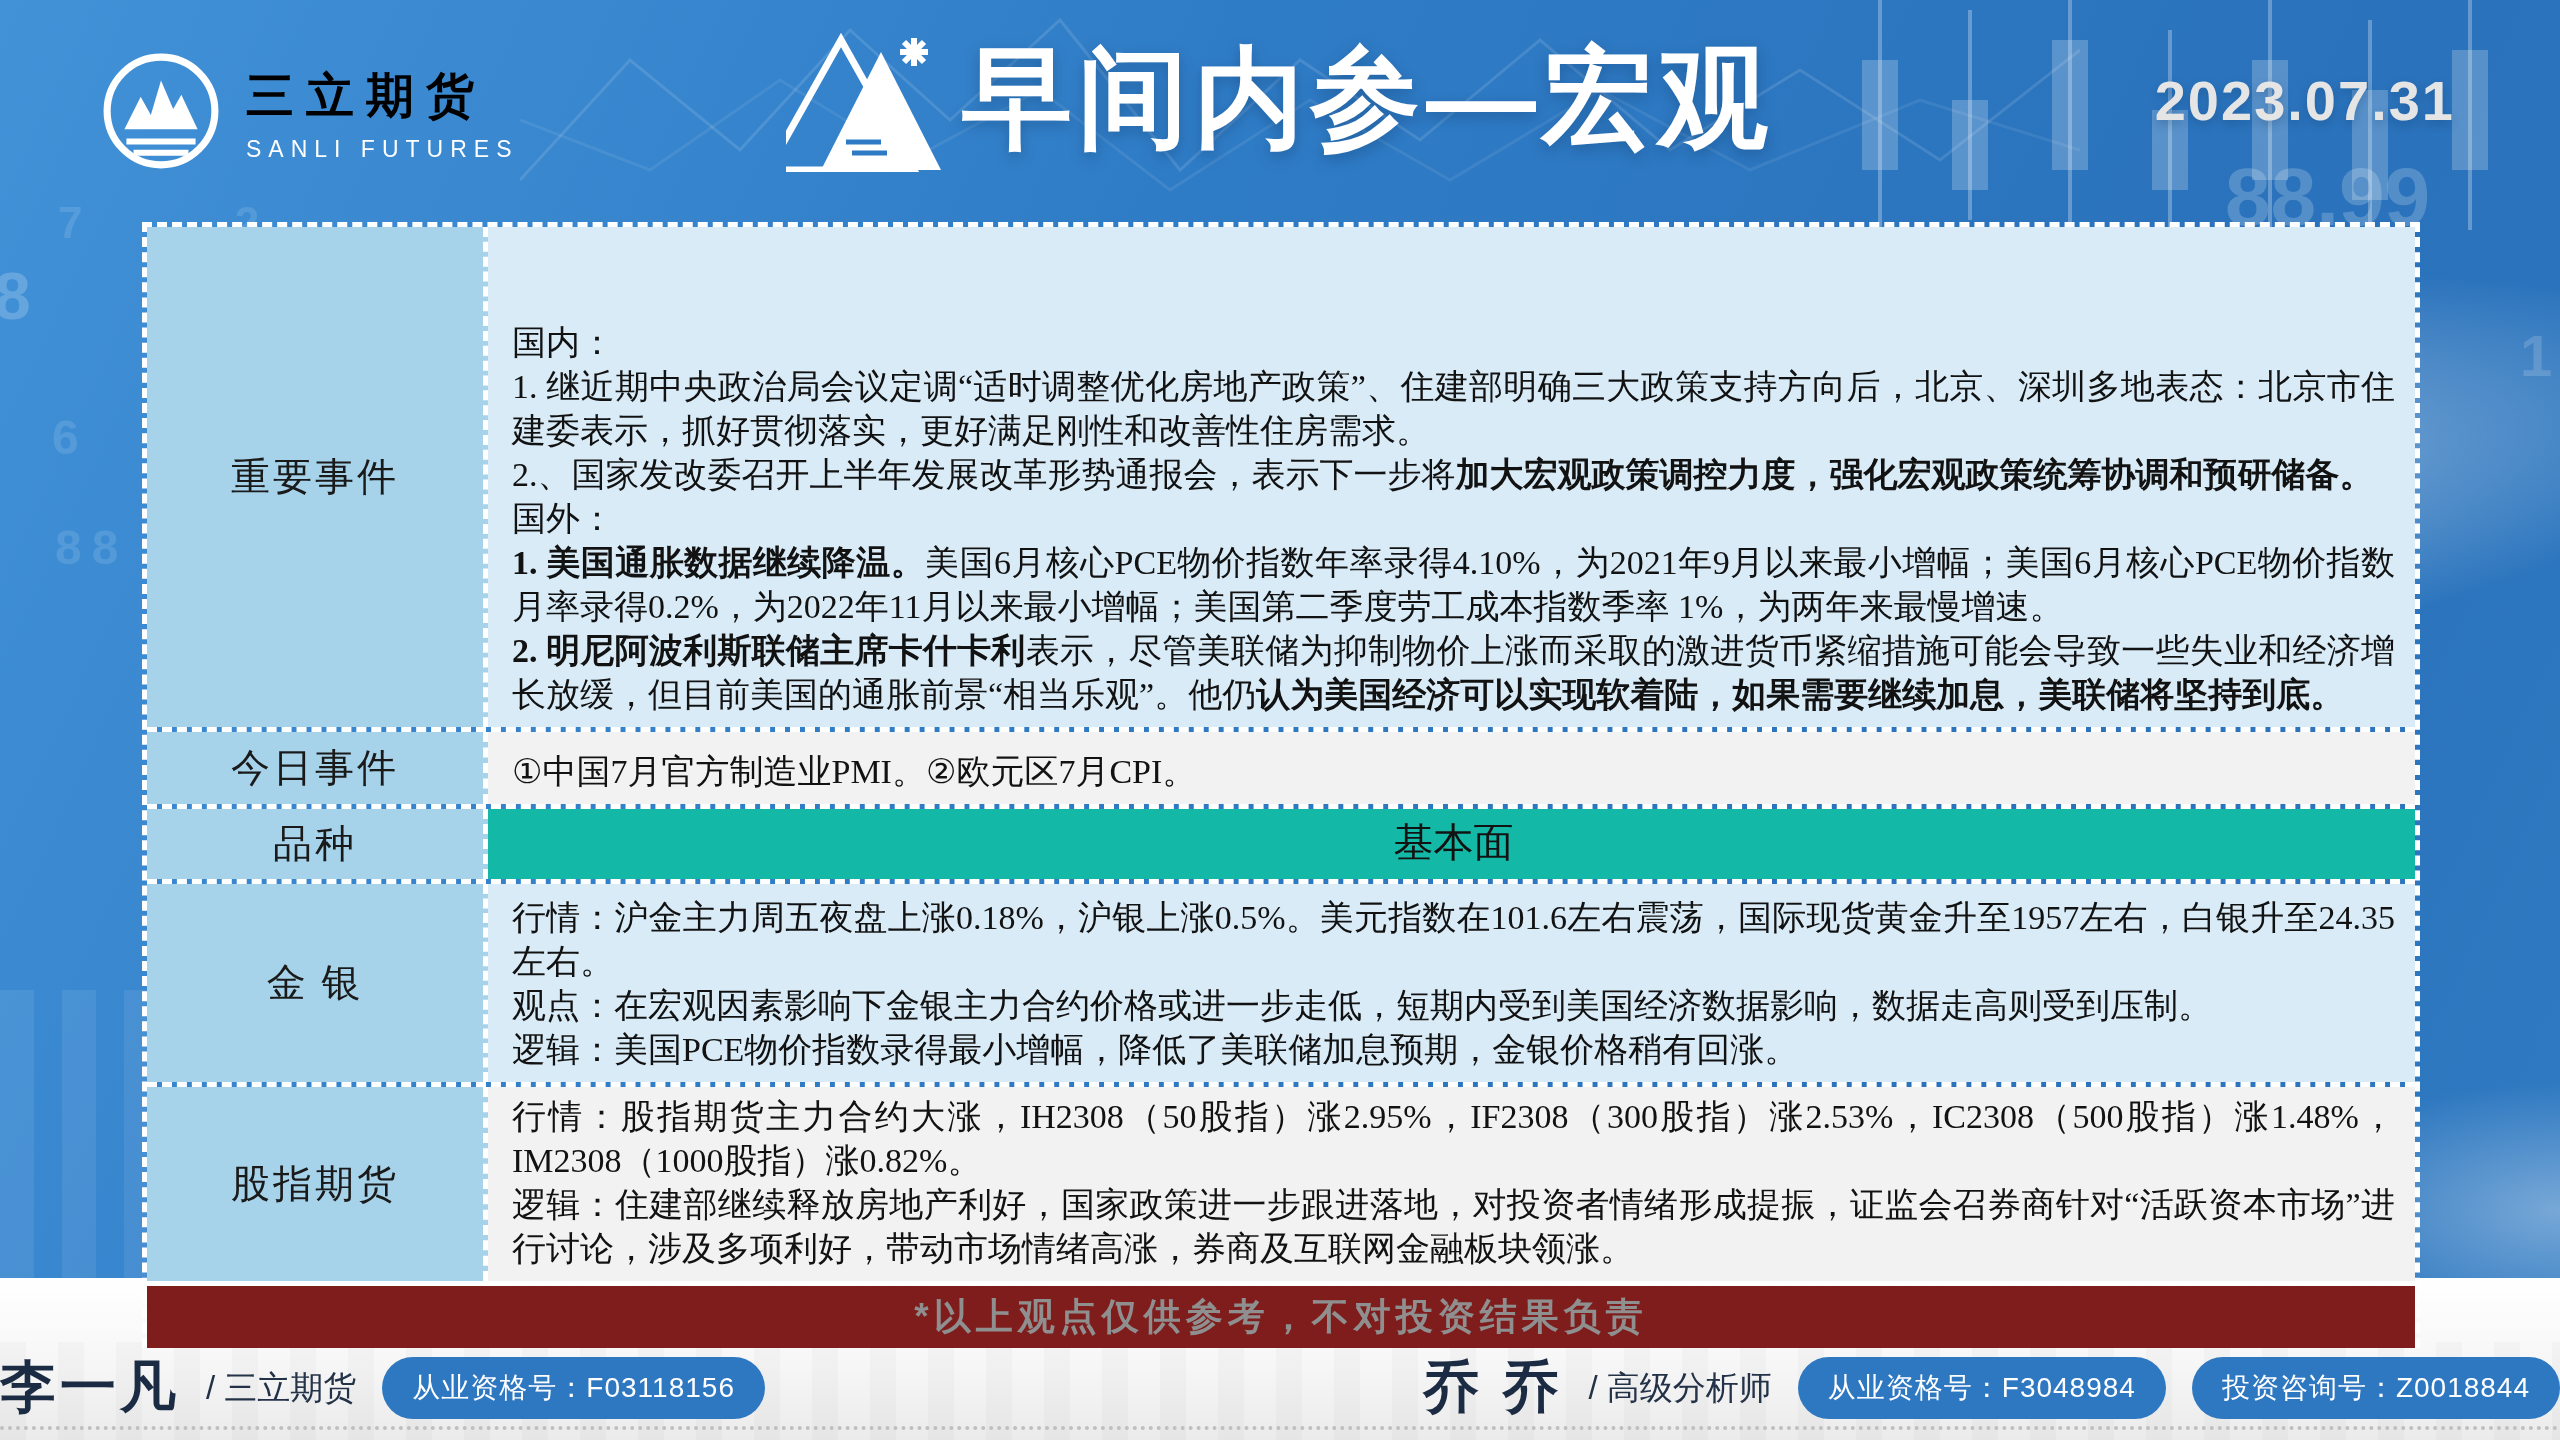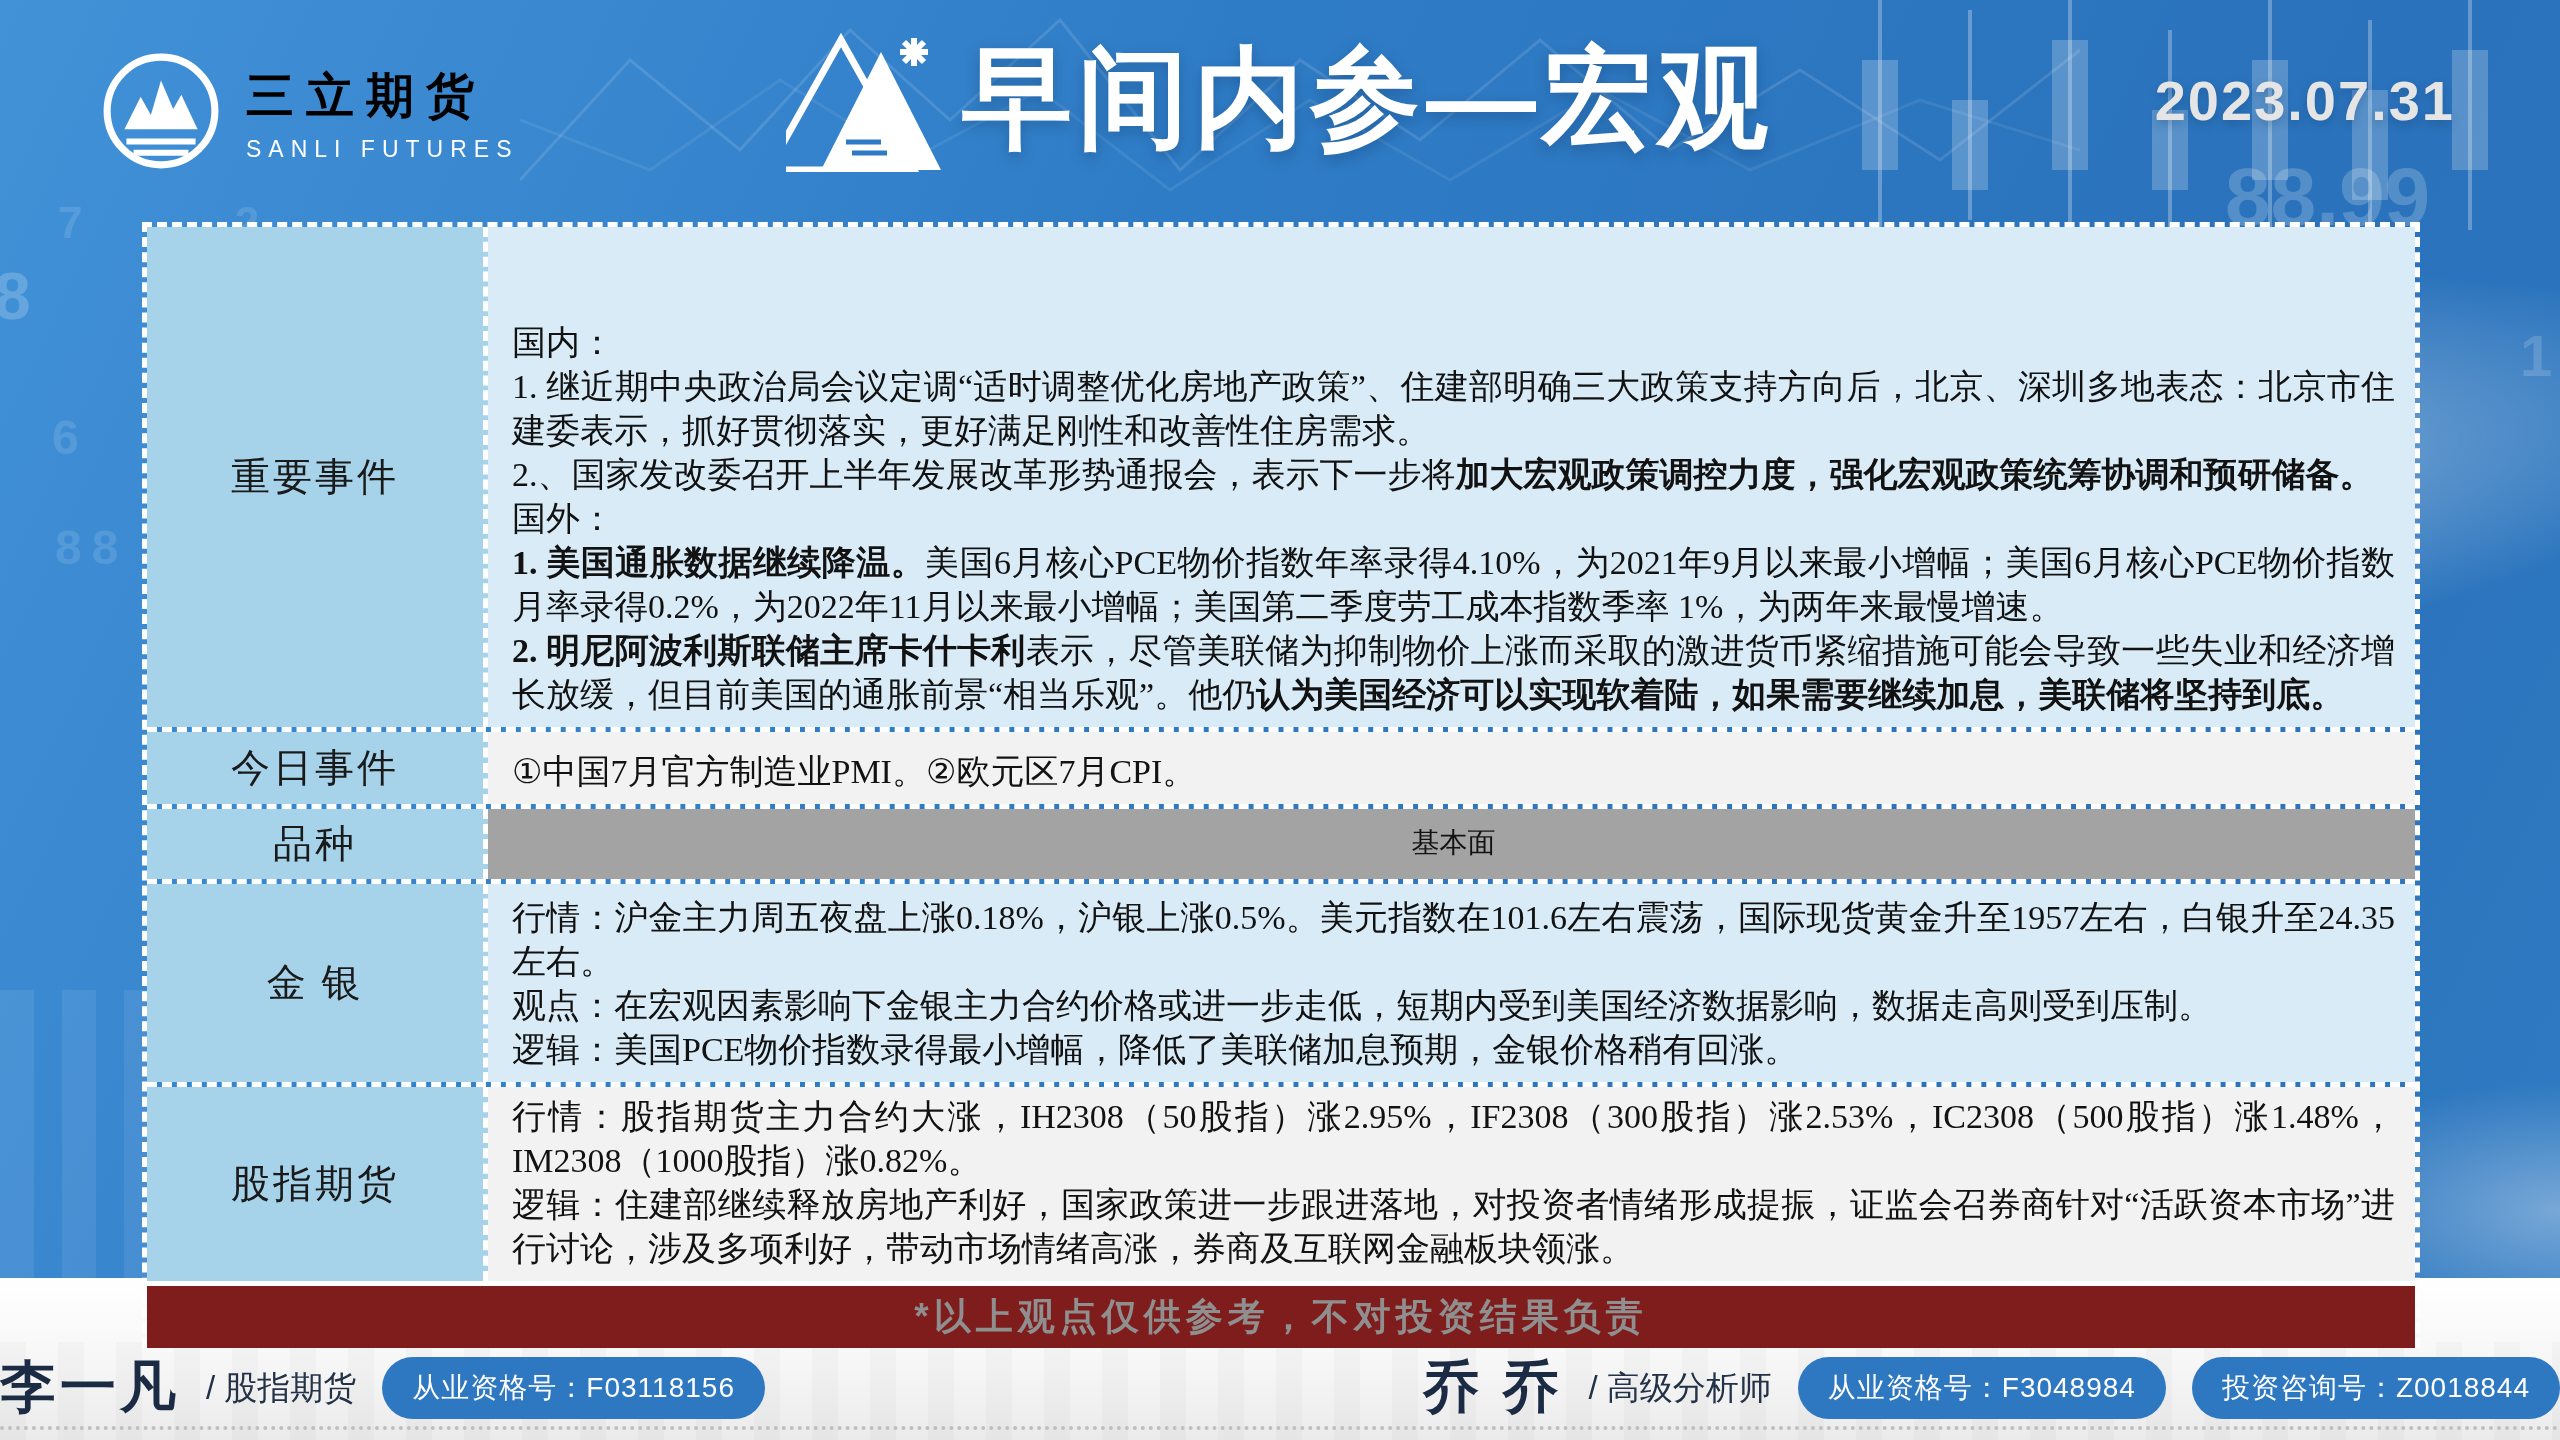--- a/index.html
+++ b/index.html
@@ -38,21 +38,21 @@
     color:#e5e5e5;letter-spacing:2px;text-shadow:0 4px 10px rgba(16,56,104,0.3);}
 
   
   .report{position:absolute;left:142px;top:222px;width:2278px;border:5px dashed #fff;border-bottom:none;box-sizing:border-box;}
   .row{display:flex;border-bottom:5px dashed #fff;}
   .cell-label{flex:0 0 336px;background:#a6d3ea;display:flex;align-items:center;justify-content:center;
     font-size:39px;letter-spacing:3px;color:#1a1a1a;border-right:5px dashed #fff;}
   .cell-content{flex:1;background:#d9ebf7;padding:8px 20px 10px 24px;font-size:34px;line-height:44px;color:#121212;
     text-align:justify;display:flex;flex-direction:column;justify-content:flex-end;box-sizing:border-box;}
   .row-gray .cell-content{background:#f2f2f2;}
-  .row-band .cell-content{background:#a3a3a3;align-items:center;justify-content:center;text-align:center;font-size:28px;}
+  .row-band .cell-content{background:#14b8a6;align-items:center;justify-content:center;text-align:center;font-size:40px;}
   .row-important{min-height:500px;}
   .row-today{min-height:72px;}
   .row-variety{min-height:70px;}
   .row-gold{min-height:198px;}
   .row-index{min-height:192px;}
   .para{margin:0;}
   .para .b{font-weight:700;}
   .disclaimer-row{background:#7f1d1d;border-bottom:none;min-height:62px;display:flex;align-items:center;justify-content:center;
     font-family:"Liberation Sans",sans-serif;font-weight:700;font-size:37px;color:#8f8f8f;letter-spacing:5px;}
 
@@ -192,21 +192,21 @@
           <div class="para"><span>逻辑：住建部继续释放房地产利好，国家政策进一步跟进落地，对投资者情绪形成提振，证监会召券商针对“活跃资本市场”进行讨论，涉及多项利好，带动市场情绪高涨，券商及互联网金融板块领涨。</span></div>
         </div>
     </div>
 
     <div class="disclaimer-row">*以上观点仅供参考，不对投资结果负责</div>
   </div>
 
   <div class="footer">
     <div class="analyst">
       <span class="analyst-name">李一凡</span>
-      <span class="analyst-title">/ 股指期货</span>
+      <span class="analyst-title">/ 三立期货</span>
       <span class="badge">从业资格号：F03118156</span>
     </div>
     <div class="analyst">
       <span class="analyst-name">乔 乔</span>
       <span class="analyst-title">/ 高级分析师</span>
       <span class="badge">从业资格号：F3048984</span>
       <span class="badge">投资咨询号：Z0018844</span>
     </div>
   </div>
 

